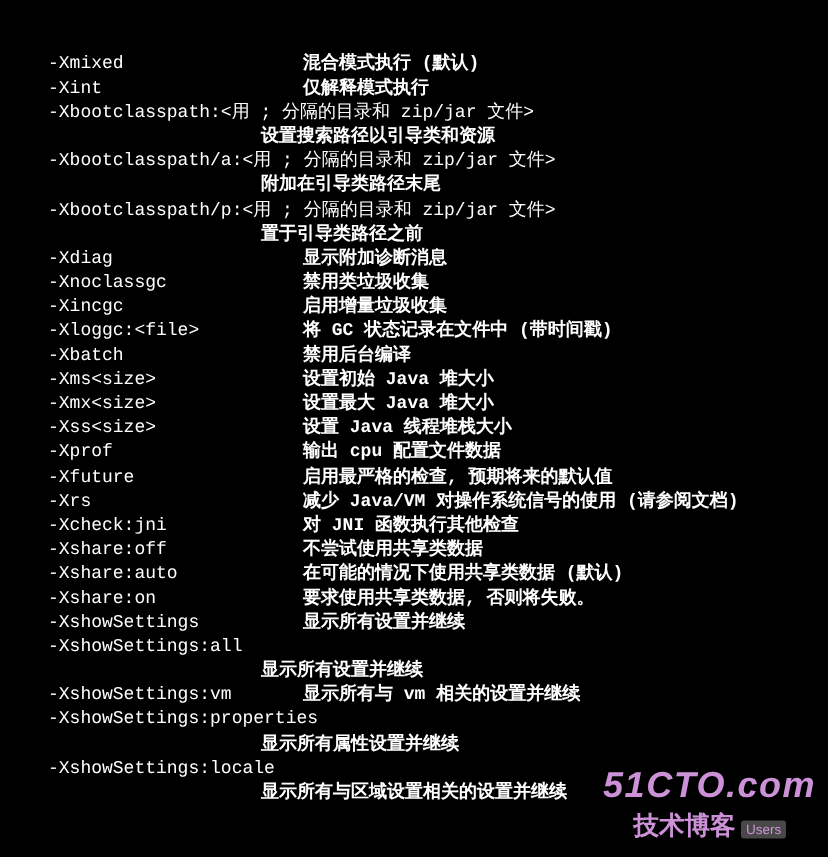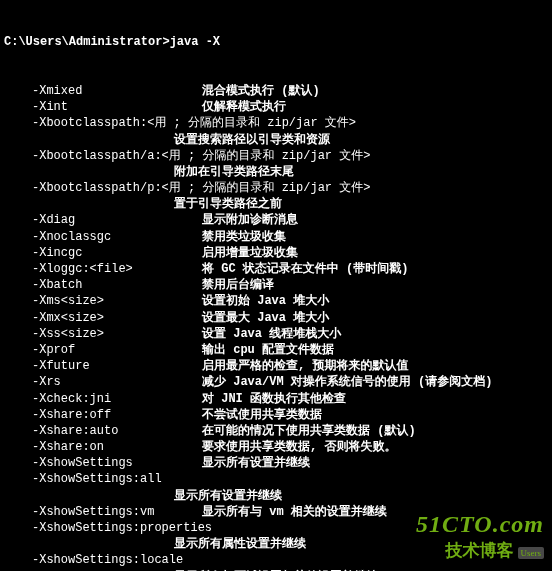--- a/index.html
+++ b/index.html
@@ -41,24 +41,24 @@
   }
   .cont {
     padding-left: 170px;
     font-weight: bold;
     font-family: Liberation Mono, monospace;
   }
   .watermark {
     position: absolute;
     bottom: 8px;
     right: 8px;
-    text-align: right;
-    color: #84cc16;
+    text-align: center;
+    color: #f0abfc;
     opacity: 0.85;
-    font-family: Liberation Serif, serif;
+    font-family: Liberation Sans, sans-serif;
   }
   .wm-main {
     font-size: 24px;
     font-weight: bold;
     font-style: italic;
     letter-spacing: 1px;
     text-shadow: 1px 1px 2px #000;
   }
   .wm-sub {
     font-size: 17px;
@@ -71,21 +71,20 @@
     background: #555;
     padding: 0 3px;
     margin-left: 4px;
     border-radius: 2px;
   }
 </style>
 </head>
 <body>
 
 <div class="terminal">
-  <div class="prompt">C:\Users\Administrator&gt;java -X</div>
   <div id="opts"><div class="row"><span class="opt">-Xmixed</span><span class="desc">混合模式执行 (默认)</span></div><div class="row"><span class="opt">-Xint</span><span class="desc">仅解释模式执行</span></div><div class="row"><span class="opt-short">-Xbootclasspath:&lt;用 ; 分隔的目录和 zip/jar 文件&gt;</span></div><div class="cont">设置搜索路径以引导类和资源</div><div class="row"><span class="opt-short">-Xbootclasspath/a:&lt;用 ; 分隔的目录和 zip/jar 文件&gt;</span></div><div class="cont">附加在引导类路径末尾</div><div class="row"><span class="opt-short">-Xbootclasspath/p:&lt;用 ; 分隔的目录和 zip/jar 文件&gt;</span></div><div class="cont">置于引导类路径之前</div><div class="row"><span class="opt">-Xdiag</span><span class="desc">显示附加诊断消息</span></div><div class="row"><span class="opt">-Xnoclassgc</span><span class="desc">禁用类垃圾收集</span></div><div class="row"><span class="opt">-Xincgc</span><span class="desc">启用增量垃圾收集</span></div><div class="row"><span class="opt">-Xloggc:&lt;file&gt;</span><span class="desc">将 GC 状态记录在文件中 (带时间戳)</span></div><div class="row"><span class="opt">-Xbatch</span><span class="desc">禁用后台编译</span></div><div class="row"><span class="opt">-Xms&lt;size&gt;</span><span class="desc">设置初始 Java 堆大小</span></div><div class="row"><span class="opt">-Xmx&lt;size&gt;</span><span class="desc">设置最大 Java 堆大小</span></div><div class="row"><span class="opt">-Xss&lt;size&gt;</span><span class="desc">设置 Java 线程堆栈大小</span></div><div class="row"><span class="opt">-Xprof</span><span class="desc">输出 cpu 配置文件数据</span></div><div class="row"><span class="opt">-Xfuture</span><span class="desc">启用最严格的检查, 预期将来的默认值</span></div><div class="row"><span class="opt">-Xrs</span><span class="desc">减少 Java/VM 对操作系统信号的使用 (请参阅文档)</span></div><div class="row"><span class="opt">-Xcheck:jni</span><span class="desc">对 JNI 函数执行其他检查</span></div><div class="row"><span class="opt">-Xshare:off</span><span class="desc">不尝试使用共享类数据</span></div><div class="row"><span class="opt">-Xshare:auto</span><span class="desc">在可能的情况下使用共享类数据 (默认)</span></div><div class="row"><span class="opt">-Xshare:on</span><span class="desc">要求使用共享类数据, 否则将失败。</span></div><div class="row"><span class="opt">-XshowSettings</span><span class="desc">显示所有设置并继续</span></div><div class="row"><span class="opt-short">-XshowSettings:all</span></div><div class="cont">显示所有设置并继续</div><div class="row"><span class="opt">-XshowSettings:vm</span><span class="desc">显示所有与 vm 相关的设置并继续</span></div><div class="row"><span class="opt-short">-XshowSettings:properties</span></div><div class="cont">显示所有属性设置并继续</div><div class="row"><span class="opt-short">-XshowSettings:locale</span></div><div class="cont">显示所有与区域设置相关的设置并继续</div></div>
   
 </div>
 
 <div class="watermark">
   <div class="wm-main">51CTO.com</div>
   <div>
     <span class="wm-sub">技术博客</span><span class="wm-blog">Users</span>
   </div>
 </div>

